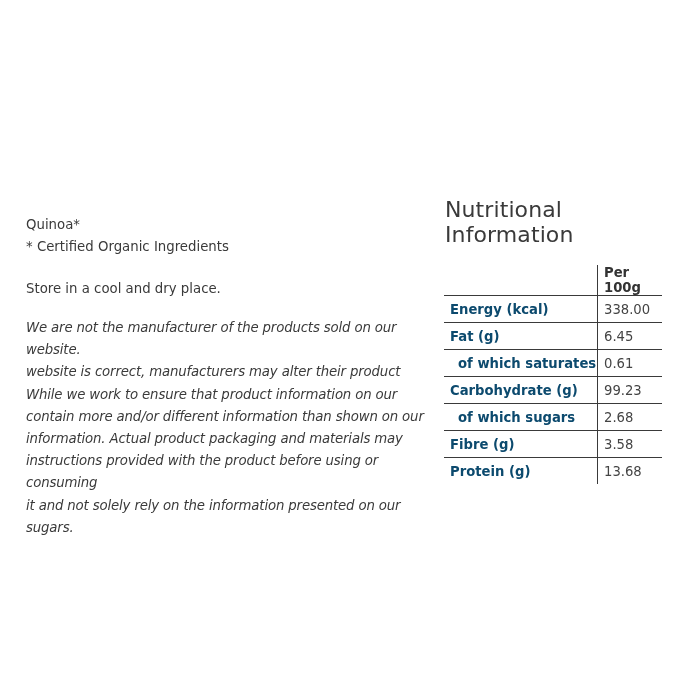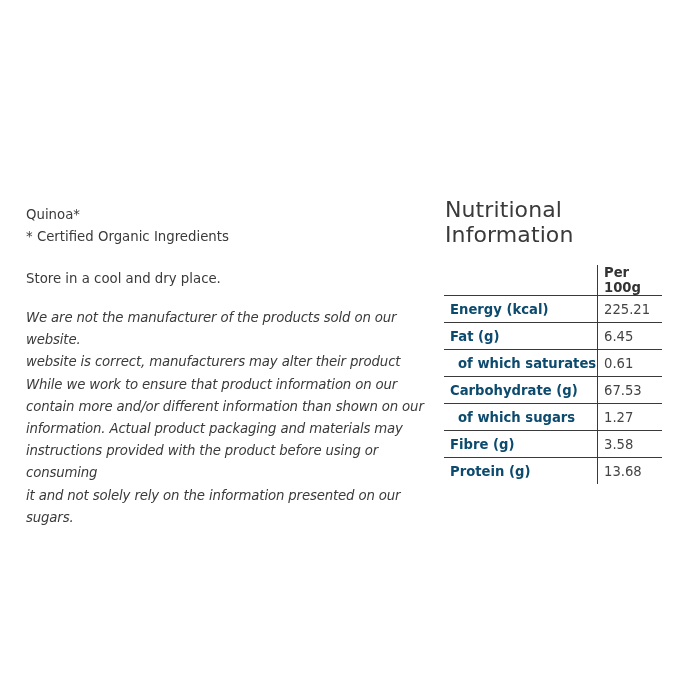--- a/index.html
+++ b/index.html
@@ -1,18 +1,18 @@
 <!DOCTYPE html>
 <html><head>
   <meta charset="utf-8">
   <style>
     html, body { margin: 0; padding: 0; background: #ffffff; }
     body { width: 700px; height: 700px; position: relative; overflow: hidden;
            font-family: "DejaVu Sans", sans-serif; color: #3a3a3a; }
-    .left { position: absolute; left: 26px; top: 204px; width: 410px; font-size: 13.3px; line-height: 22px; }
+    .left { position: absolute; left: 26px; top: 214px; width: 410px; font-size: 13.3px; line-height: 22px; }
     .left p { margin: 0; }
     .ingredients { margin-bottom: 20px !important; }
     .storage { margin-bottom: 17px !important; }
     .disclaimer { font-style: italic; line-height: 22.2px; letter-spacing: -0.15px; }
     .right { position: absolute; left: 444px; top: 197px; width: 218px; }
     .nut-title { font-size: 22px; color: #3a3a3a; margin: 0 0 18px 1px; letter-spacing: 0.1px; }
     table { border-collapse: collapse; width: 218px; font-size: 13.2px; }
     td { height: 26px; padding: 0 0 0 6px; border-bottom: 1px solid #3a3a3a; vertical-align: middle; }
     td.label { width: 139px; font-weight: bold; color: #0c4a6e; border-right: 1px solid #3a3a3a; }
     td.label.sub { padding-left: 14px; }
@@ -43,37 +43,37 @@
 <div class="right">
   <div class="nut-title">Nutritional Information</div>
   <table>
     <tbody id="nut-body">
       <tr class="head">
         <td class="label"></td>
         <td class="val">Per 100g</td>
       </tr>
     <tr>
           <td class="label">Energy (kcal)</td>
-          <td class="val">225.21</td>
+          <td class="val">338.00</td>
         </tr>
         <tr>
           <td class="label">Fat (g)</td>
           <td class="val">6.45</td>
         </tr>
         <tr>
           <td class="label sub">of which saturates</td>
           <td class="val">0.61</td>
         </tr>
         <tr>
           <td class="label">Carbohydrate (g)</td>
-          <td class="val">67.53</td>
+          <td class="val">99.23</td>
         </tr>
         <tr>
           <td class="label sub">of which sugars</td>
-          <td class="val">1.27</td>
+          <td class="val">2.68</td>
         </tr>
         <tr>
           <td class="label">Fibre (g)</td>
           <td class="val">3.58</td>
         </tr>
         <tr>
           <td class="label">Protein (g)</td>
           <td class="val">13.68</td>
         </tr>
       </tbody>

